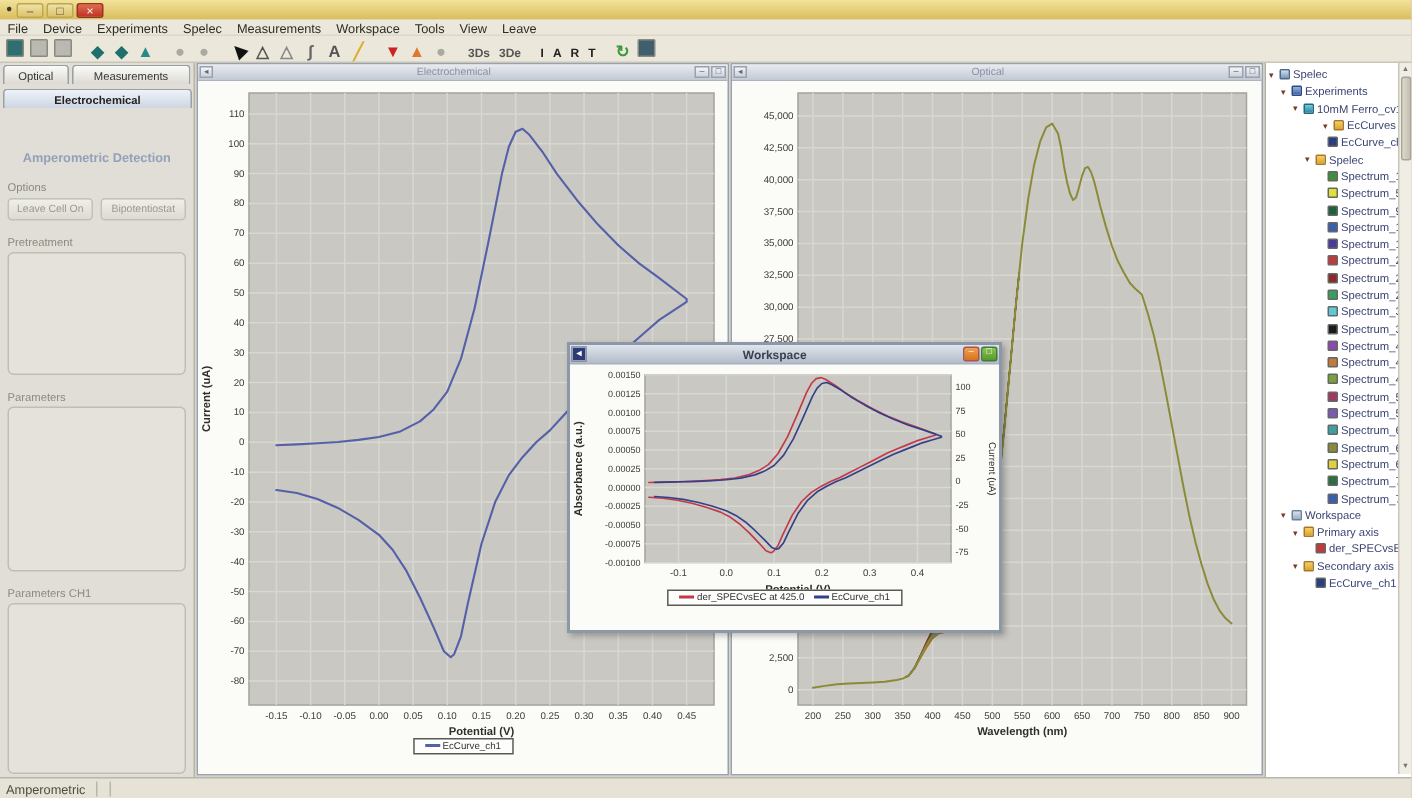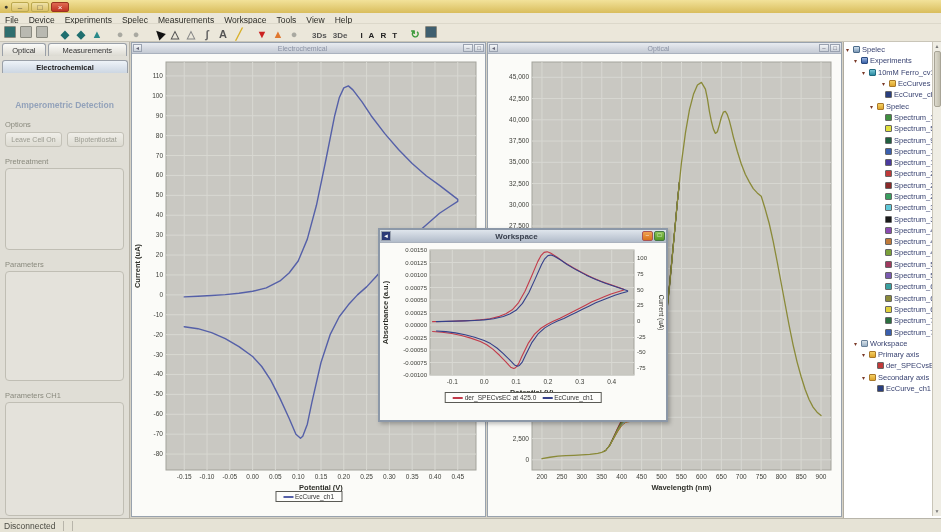--- a/index.html
+++ b/index.html
@@ -105,21 +105,21 @@
 <div id="titlebar">
   <span id="app-dot">●</span>
   <span class="wbtns">
     <span class="tb-btn">–</span>
     <span class="tb-btn">□</span>
     <span class="tb-btn close">×</span>
   </span>
 </div>
 
 <div id="menubar">
-    <span id="menu-items"><span class="menu-item">File</span><span class="menu-item">Device</span><span class="menu-item">Experiments</span><span class="menu-item">Spelec</span><span class="menu-item">Measurements</span><span class="menu-item">Workspace</span><span class="menu-item">Tools</span><span class="menu-item">View</span><span class="menu-item">Help</span></span>
+    <span id="menu-items"><span class="menu-item">File</span><span class="menu-item">Device</span><span class="menu-item">Experiments</span><span class="menu-item">Spelec</span><span class="menu-item">Measurements</span><span class="menu-item">Workspace</span><span class="menu-item">Tools</span><span class="menu-item">View</span><span class="menu-item">Leave</span></span>
   </div>
 <div id="toolbar">
     <span id="toolbar-items"><span class="ticon swatch" style="background: rgb(47, 111, 111);"></span><span class="ticon swatch" style="background: rgb(185, 185, 177);"></span><span class="ticon swatch" style="background: rgb(185, 185, 177);"></span><span class="tsep"></span><span class="ticon glyph" style="color: rgb(31, 111, 111);">◆</span><span class="ticon glyph" style="color: rgb(31, 111, 111);">◆</span><span class="ticon glyph" style="color: rgb(42, 138, 138);">▲</span><span class="tsep"></span><span class="ticon glyph" style="color: rgb(169, 169, 161);">●</span><span class="ticon glyph" style="color: rgb(169, 169, 161);">●</span><span class="tsep"></span><span class="ticon glyph" style="color: rgb(17, 17, 17); transform: rotate(-135deg);">▶</span><span class="ticon glyph" style="color: rgb(85, 85, 85);">△</span><span class="ticon glyph" style="color: rgb(136, 136, 136);">△</span><span class="ticon glyph" style="color: rgb(102, 102, 102);">∫</span><span class="ticon glyph" style="color: rgb(85, 85, 85);">A</span><span class="ticon glyph" style="color: rgb(216, 176, 42);">╱</span><span class="tsep"></span><span class="ticon glyph" style="color: rgb(204, 34, 34);">▼</span><span class="ticon glyph" style="color: rgb(224, 120, 48);">▲</span><span class="ticon glyph" style="color: rgb(169, 169, 161);">●</span><span class="tsep"></span><span class="ticon text" style="color: rgb(85, 85, 85);">3Ds</span><span class="ticon text" style="color: rgb(85, 85, 85);">3De</span><span class="tsep"></span><span class="ticon text" style="color: rgb(34, 34, 34);">I</span><span class="ticon text" style="color: rgb(34, 34, 34);">A</span><span class="ticon text" style="color: rgb(34, 34, 34);">R</span><span class="ticon text" style="color: rgb(34, 34, 34);">T</span><span class="tsep"></span><span class="ticon glyph" style="color: rgb(58, 154, 58);">↻</span><span class="ticon swatch" style="background: rgb(63, 95, 111);"></span></span>
   </div>
 
 <div id="sidebar">
   <div class="tabrow">
     <span class="tab w1">Optical</span>
     <span class="tab w2">Measurements</span>
   </div>
@@ -545,16 +545,16 @@
       </div>
     </div>
   <div class="vscroll">
     <span class="sarrow">▲</span>
     <span class="sthumb"></span>
     <span class="sarrow down">▼</span>
   </div>
 </div>
 
 <div id="statusbar">
-  <span id="status-text">Disconnected</span>
+  <span id="status-text">Amperometric</span>
   <span class="scell"></span>
   <span class="scell"></span>
 </div>
 
 </body></html>

